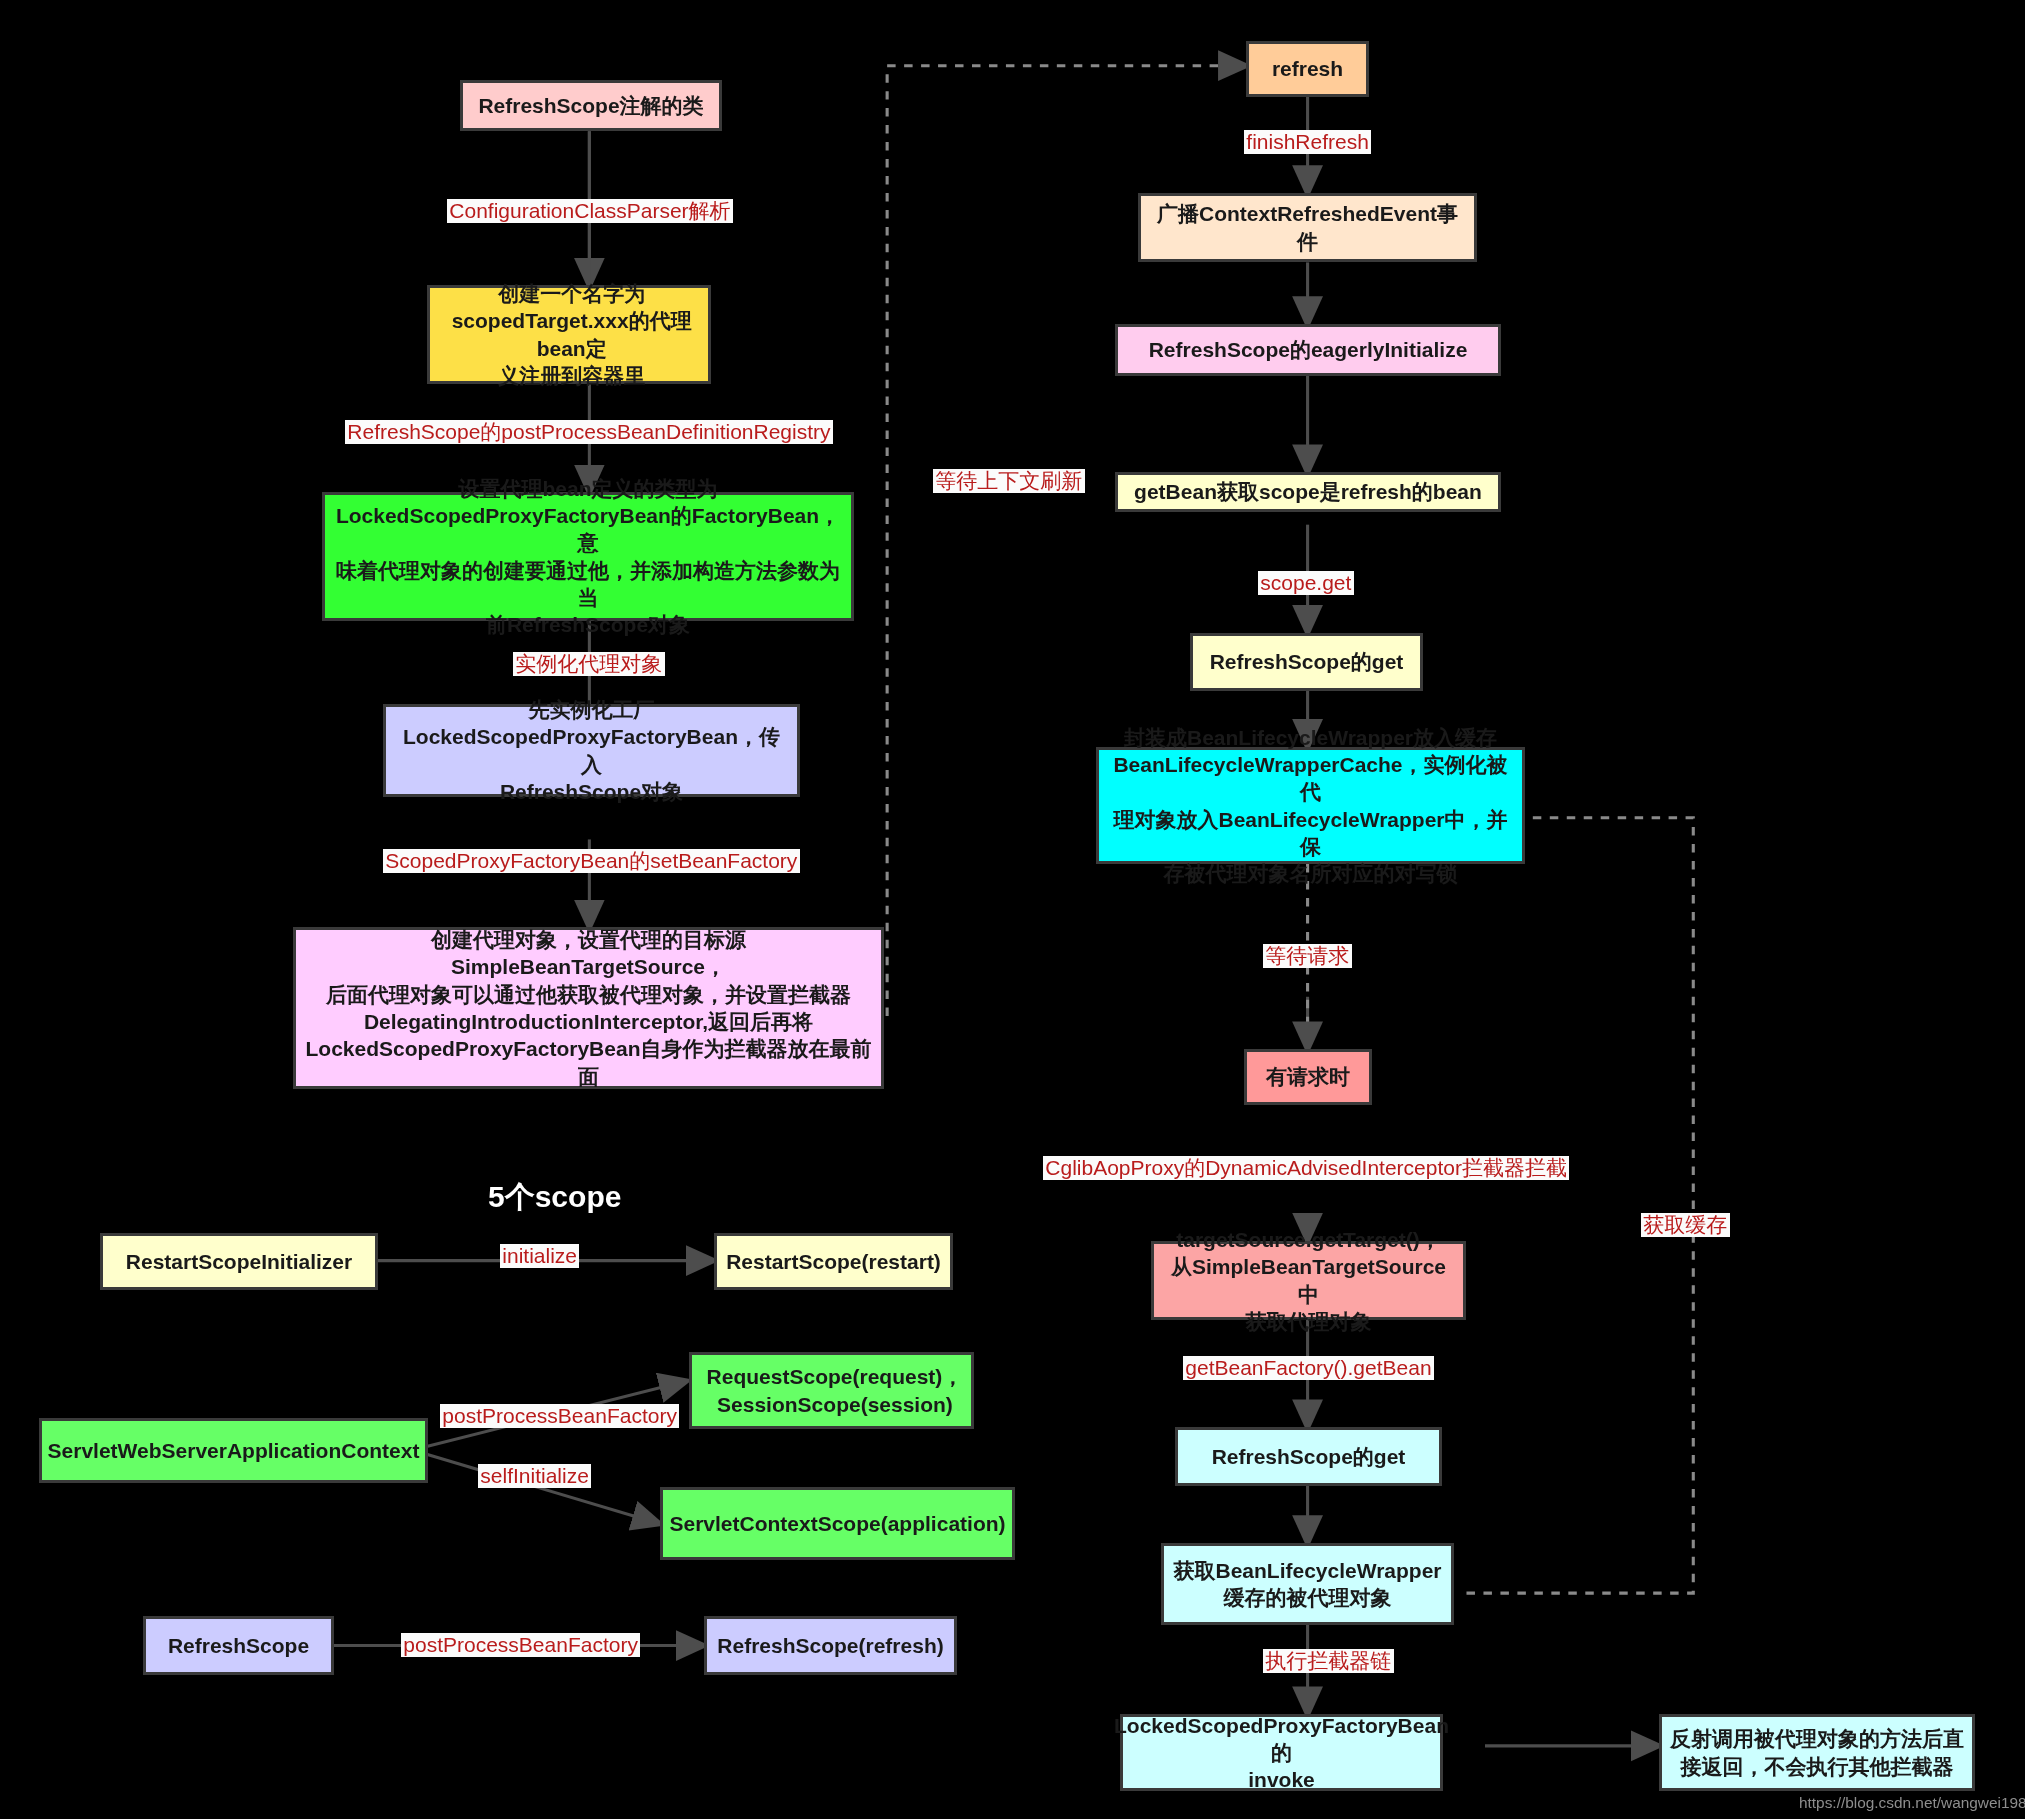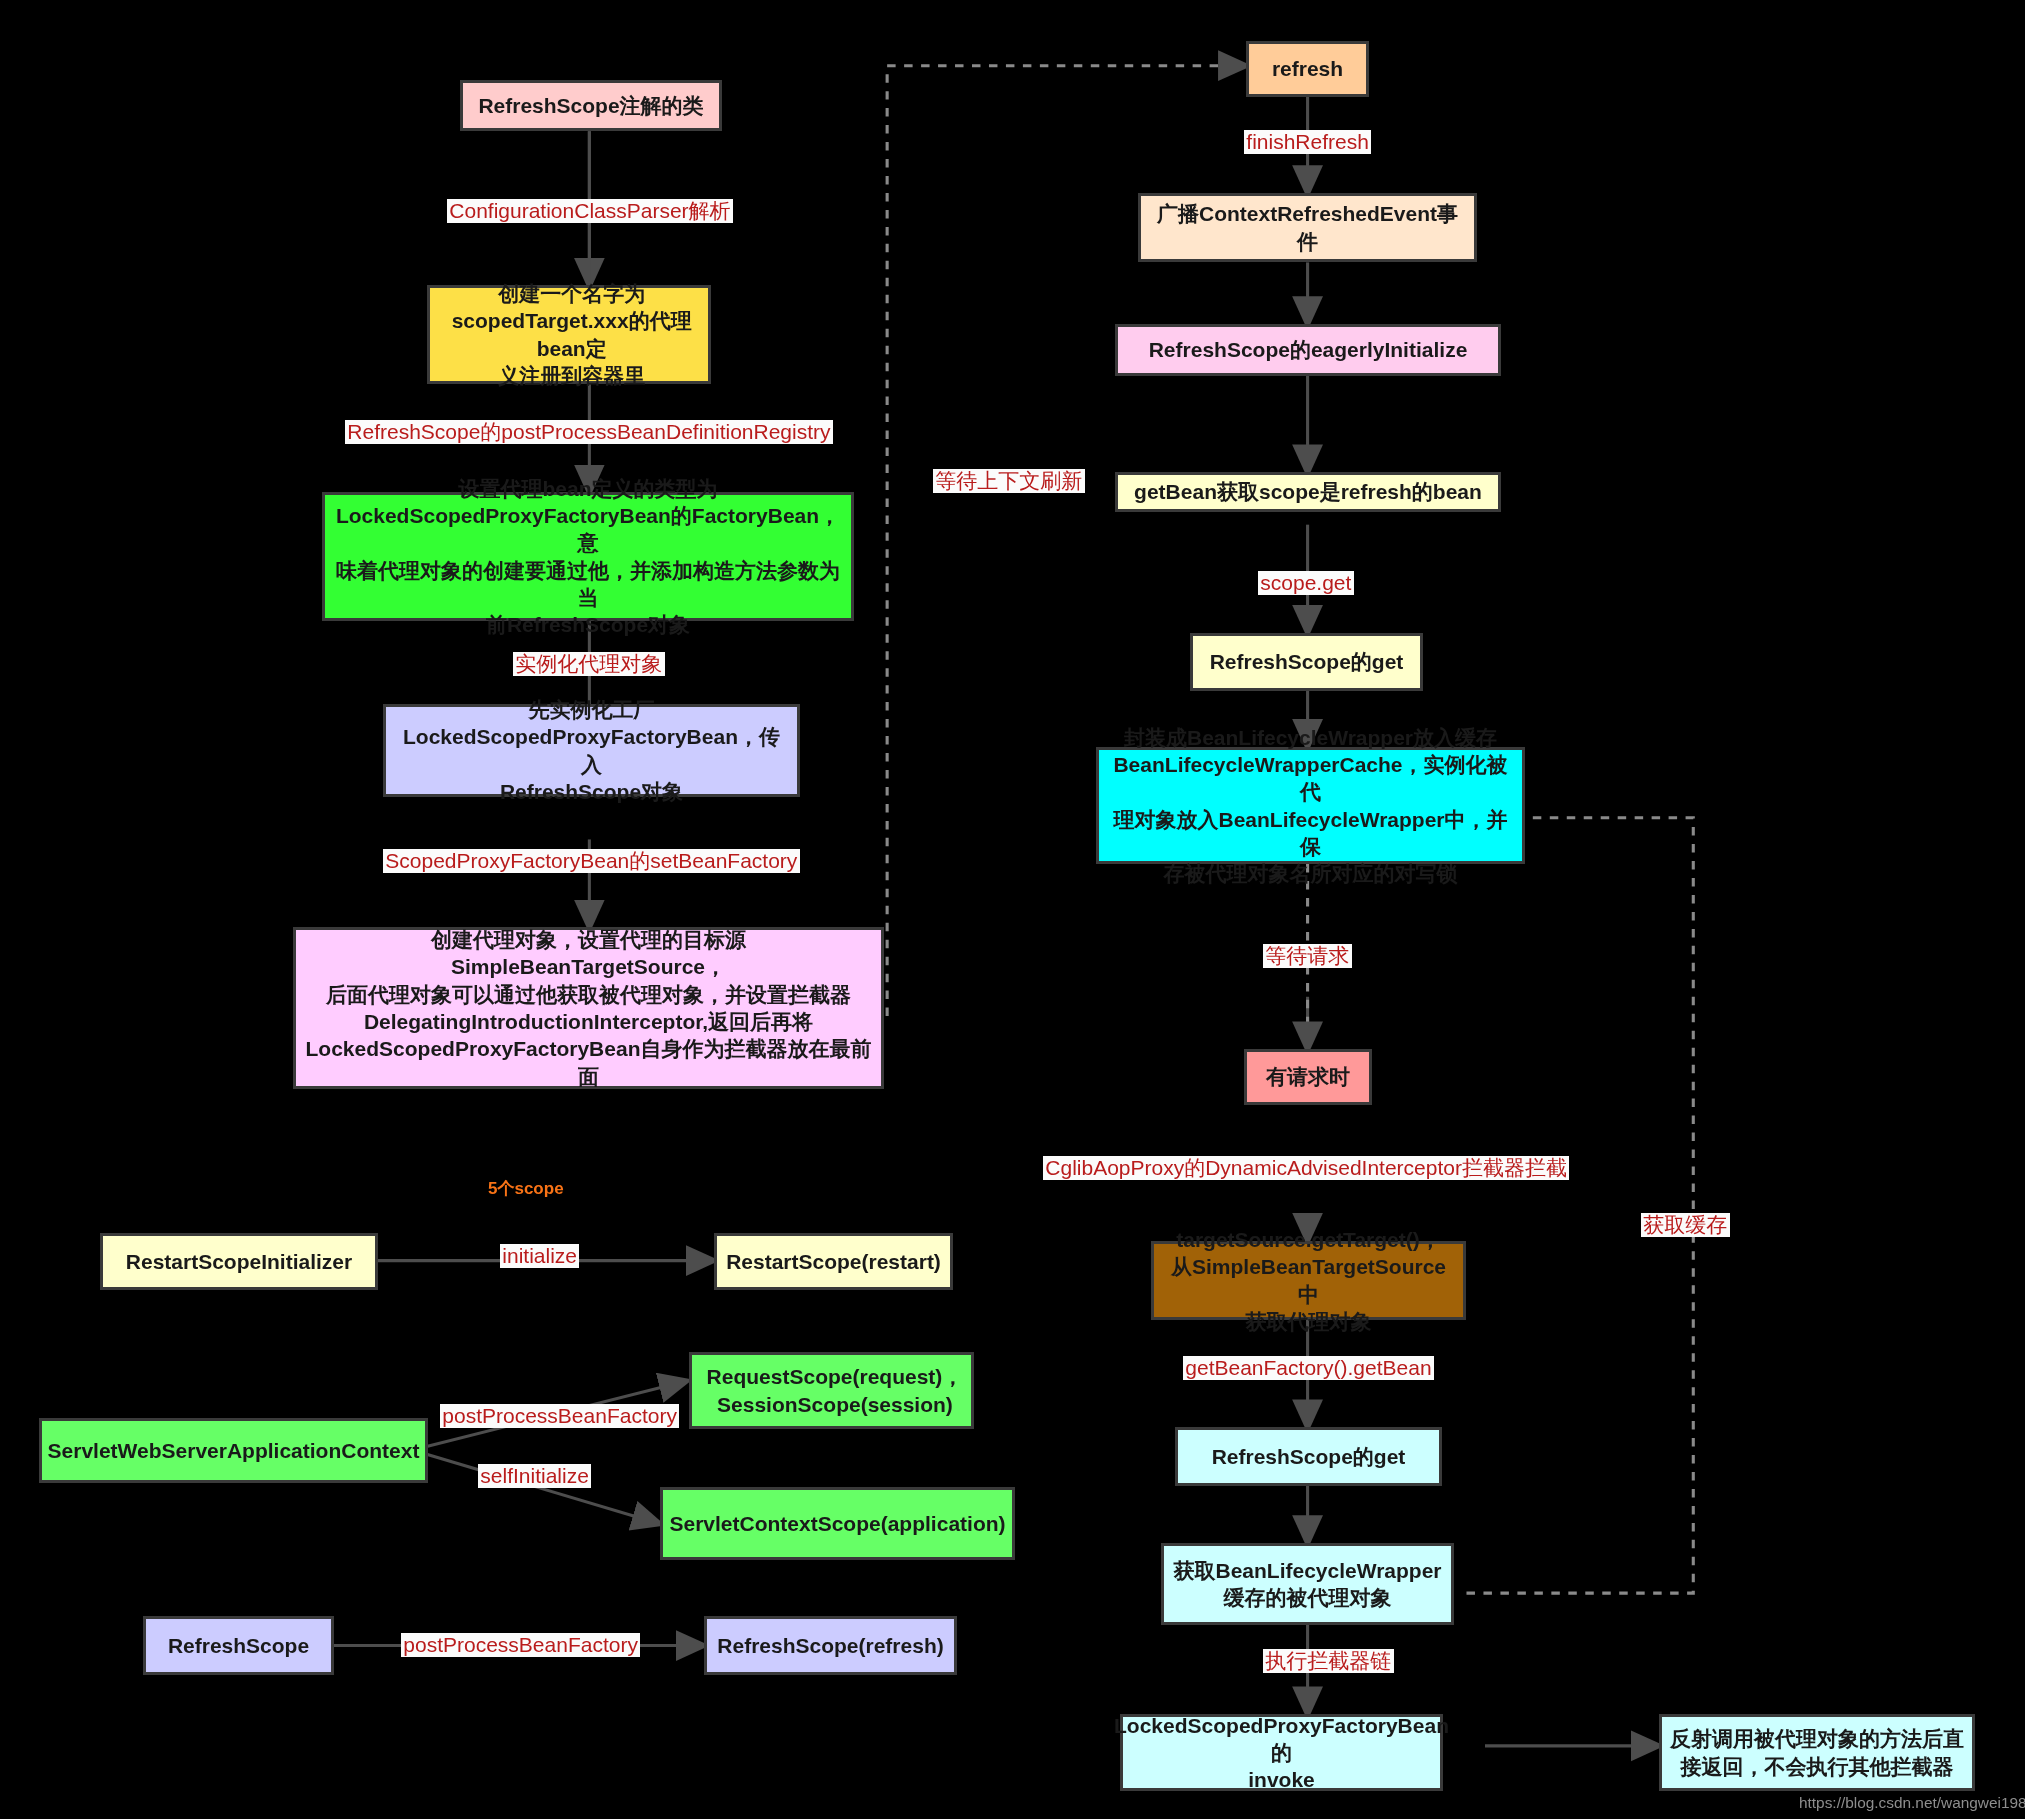--- a/index.html
+++ b/index.html
@@ -5,21 +5,21 @@
   html,body{margin:0;padding:0;background:#000;}
   body{width:2025px;height:1820px;position:relative;overflow:hidden;
        font-family:"Liberation Sans","DejaVu Sans",sans-serif;}
   #stage{position:absolute;left:0;top:0;width:2025px;height:1820px;}
   svg#edges{position:absolute;left:0;top:0;width:2025px;height:1820px;}
   .node{position:absolute;box-sizing:border-box;border:3.1px solid #3a3a3a;
         display:flex;align-items:center;justify-content:center;text-align:center;
         color:#1a1a1a;font-size:21px;line-height:1.30;padding:4.6px 7.7px;font-weight:bold;}
   .elabel{position:absolute;background:#fbfbfb;color:#b91c1c;font-size:21px;
           line-height:1.05;white-space:nowrap;padding:0.8px 2.3px;}
-  .title-red{position:absolute;color:#f97316;font-weight:bold;font-size:17px;
+  .title-red{position:absolute;color:#ffffff;font-weight:bold;font-size:30px;
              white-space:nowrap;}
   .wm{position:absolute;color:#8e8e8e;font-size:15.4px;white-space:nowrap;}
 </style>
 </head>
 <body>
 
 <div id="stage">
 
   <svg id="edges" viewBox="0 0 2625 2359" xmlns="http://www.w3.org/2000/svg">
     <defs>
@@ -153,21 +153,21 @@
   </div>
 
   <div class="node" style="left:1244px;top:1049px;width:128px;height:56px;background:#ff9999;">
     <span>有请求时</span>
   </div>
 
   <div class="elabel" style="left:1043px;top:1156px;">
     <span>CglibAopProxy的DynamicAdvisedInterceptor拦截器拦截</span>
   </div>
 
-  <div class="node" style="left:1151px;top:1241px;width:315px;height:79px;background:#a16207;">
+  <div class="node" style="left:1151px;top:1241px;width:315px;height:79px;background:#fca5a5;">
     <span style="white-space:pre-line;">targetSource.getTarget()，
 从SimpleBeanTargetSource中
 获取代理对象</span>
   </div>
 
   <div class="elabel" style="left:1183px;top:1356px;">
     <span>getBeanFactory().getBean</span>
   </div>
 
   <div class="node" style="left:1175px;top:1427px;width:267px;height:59px;background:#ccffff;">

